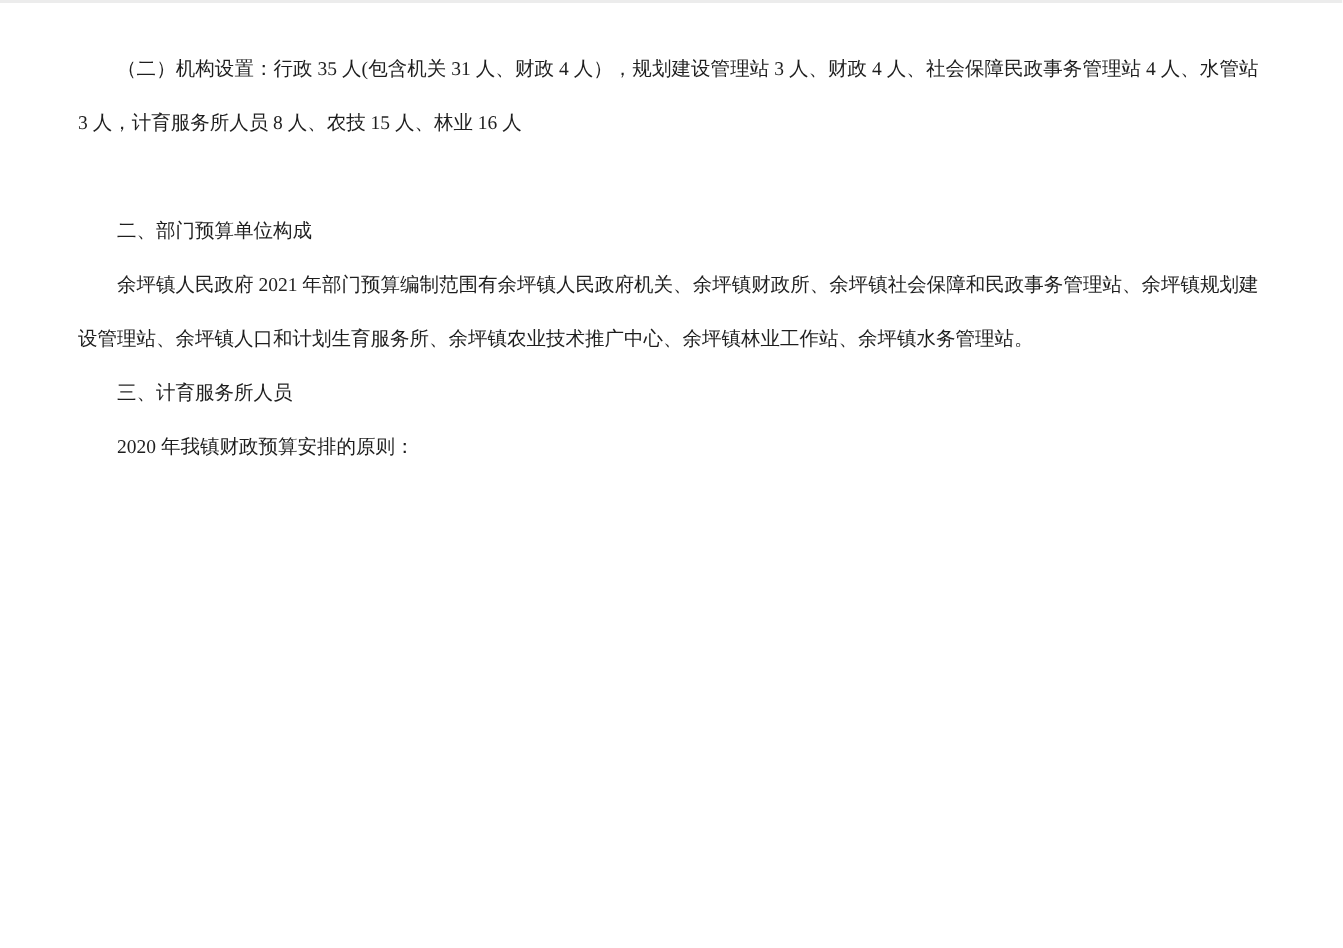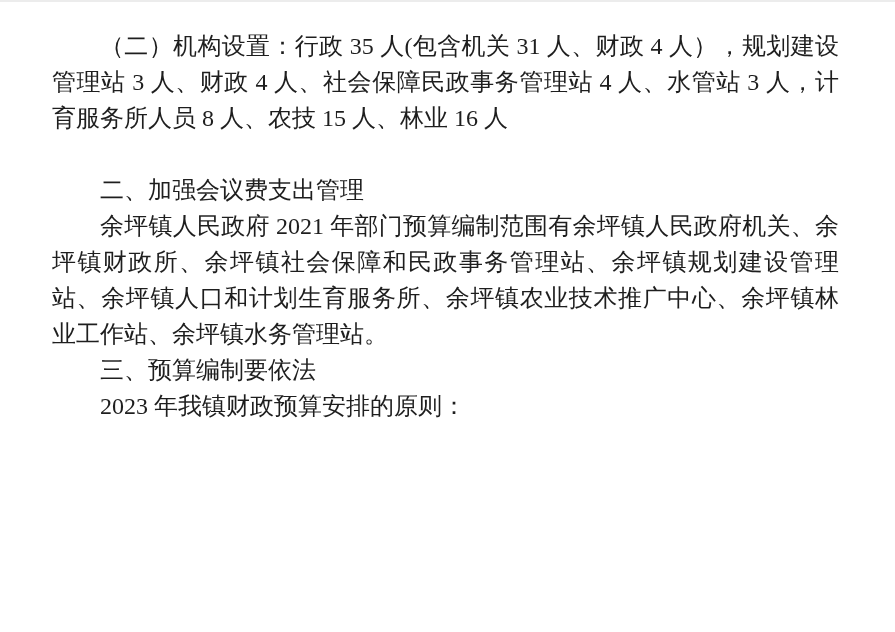--- a/index.html
+++ b/index.html
@@ -19,34 +19,34 @@
     background: #ffffff;
     border-top: 2px solid #ececec;
     padding: 26px 56px 0 52px;
   }
   .doc {
     width: 100%;
   }
   .par {
     margin: 0;
     font-family: "Liberation Serif", "DejaVu Serif", serif;
-    font-size: 24px;
+    font-size: 13px;
     line-height: 36px;
     color: #1e1e1e;
     text-align: justify;
     text-indent: 2em;
     min-height: 36px;
     word-break: break-all;
   }
 </style>
 </head>
 <body>
 
 <div class="page">
   <div class="doc">
     <p class="par">（二）机构设置：行政 35 人(包含机关 31 人、财政 4 人），规划建设管理站 3 人、财政 4 人、社会保障民政事务管理站 4 人、水管站 3 人，计育服务所人员 8 人、农技 15 人、林业 16 人</p>
     <p class="par"></p>
-    <p class="par">二、加强会议费支出管理</p>
+    <p class="par">二、部门预算单位构成</p>
     <p class="par">余坪镇人民政府 2021 年部门预算编制范围有余坪镇人民政府机关、余坪镇财政所、余坪镇社会保障和民政事务管理站、余坪镇规划建设管理站、余坪镇人口和计划生育服务所、余坪镇农业技术推广中心、余坪镇林业工作站、余坪镇水务管理站。</p>
-    <p class="par">三、预算编制要依法</p>
-    <p class="par">2023 年我镇财政预算安排的原则：</p>
+    <p class="par">三、计育服务所人员</p>
+    <p class="par">2020 年我镇财政预算安排的原则：</p>
   </div>
 </div>
 
 </body></html>

